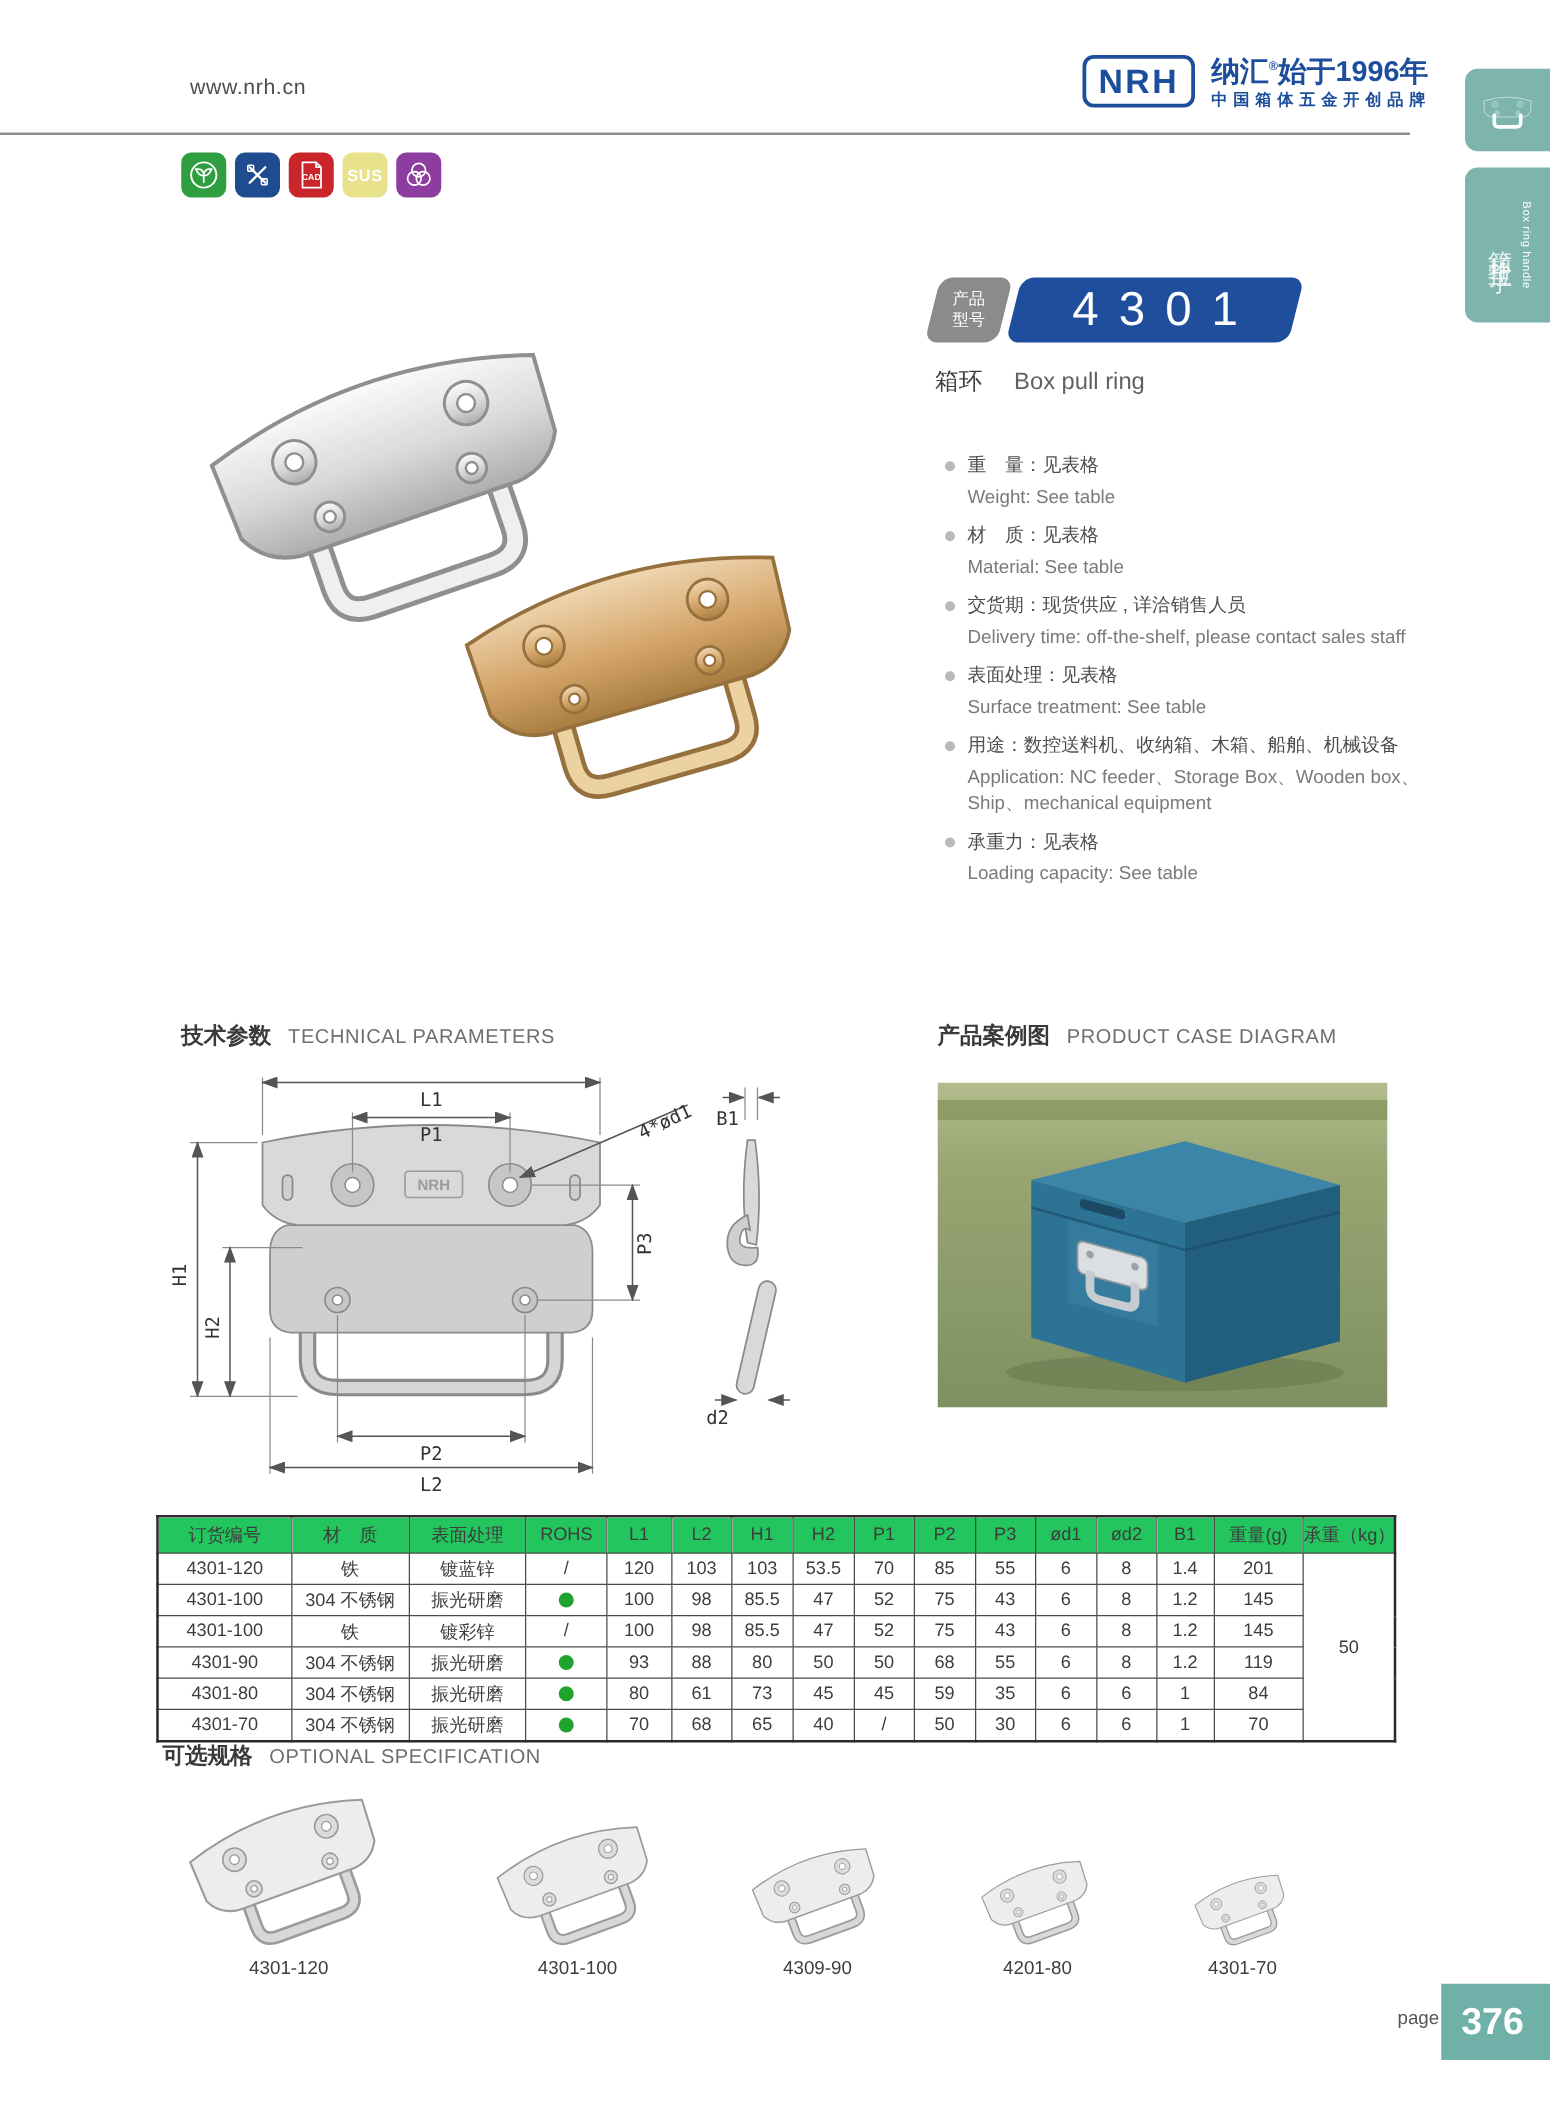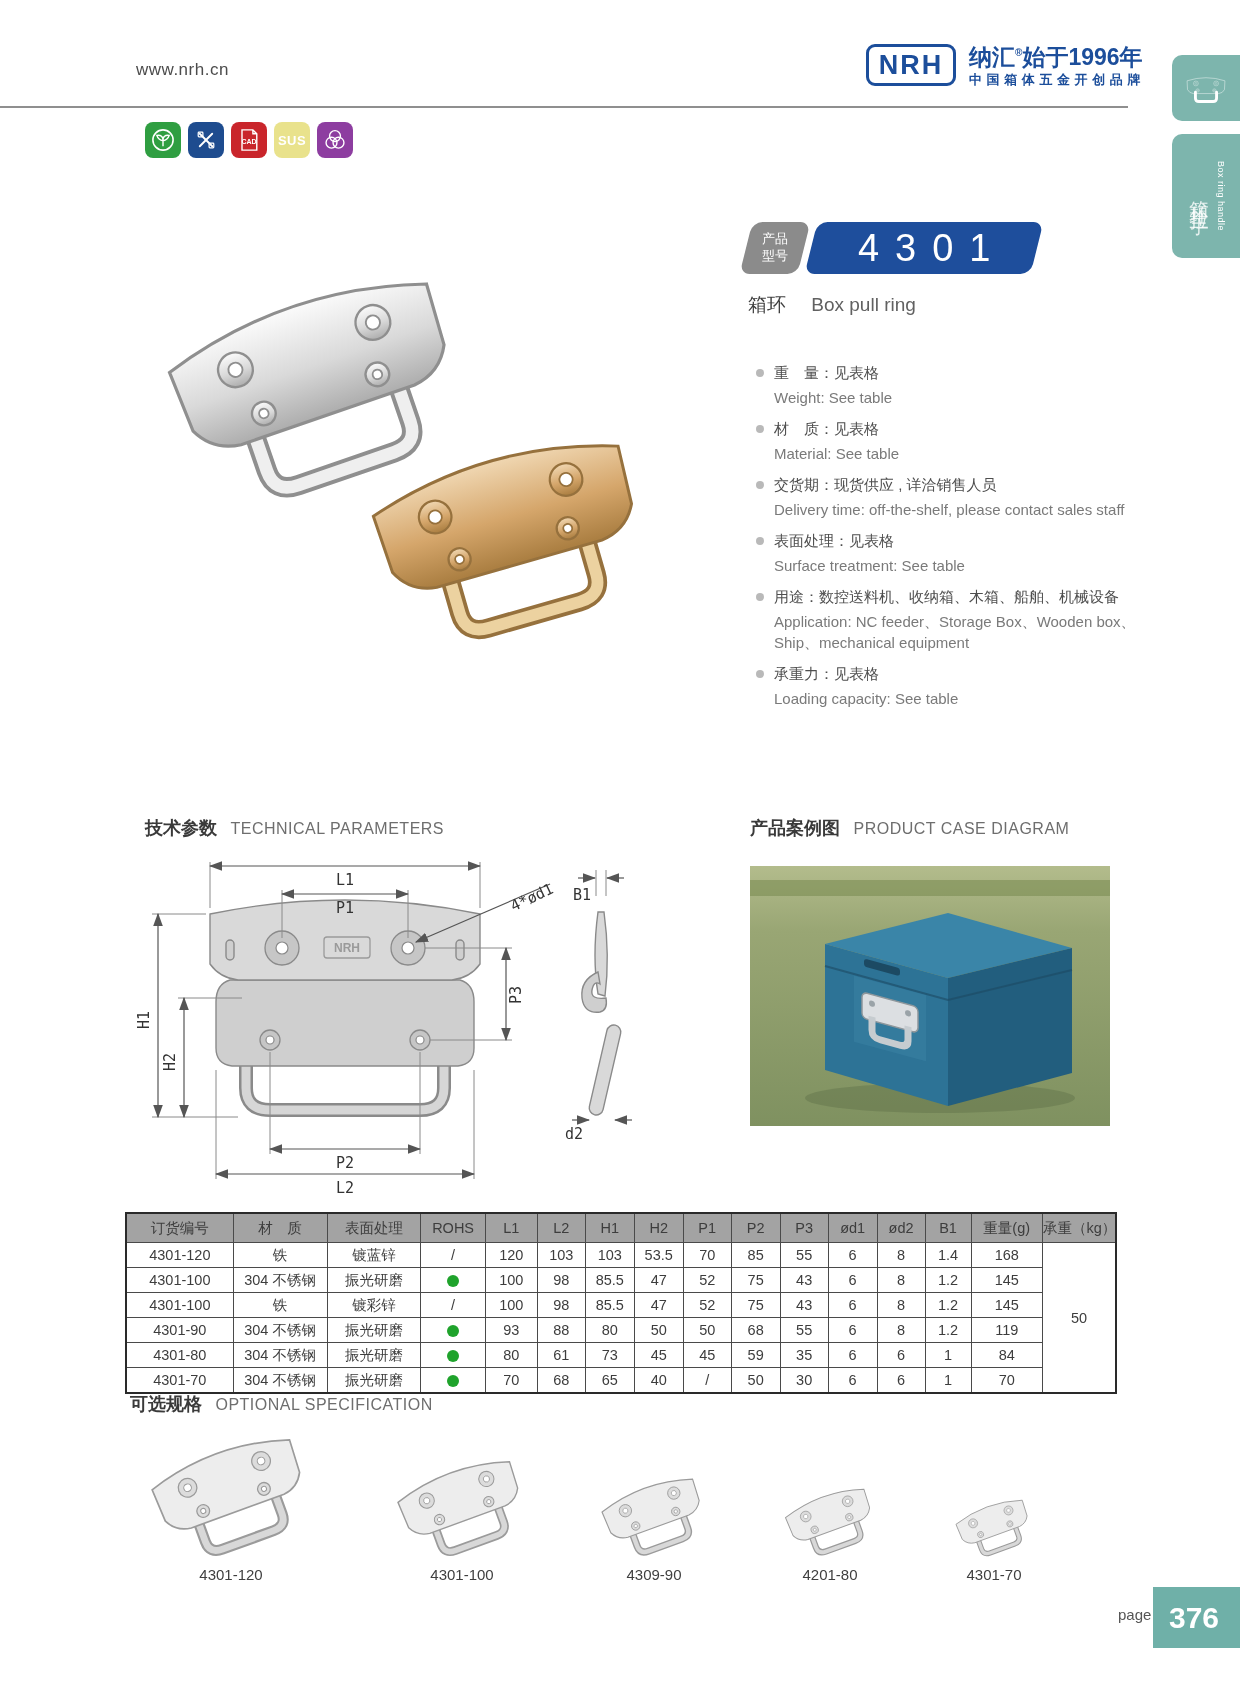--- a/index.html
+++ b/index.html
@@ -1,21 +1,21 @@
 <!DOCTYPE html>
 <html><head>
 <meta charset="utf-8">
 <style>
   html,body{margin:0;padding:0;}
   body{
     width:1240px;height:1683px;position:relative;background:#fff;overflow:hidden;
     font-family:"Liberation Sans","DejaVu Sans",sans-serif;color:#3f3f3f;
   }
   
-  .site-url{position:absolute;left:136px;top:60px;font-size:17px;color:#4c4c4c;letter-spacing:.5px;text-decoration:none;}
+  .site-url{position:absolute;left:152px;top:60px;font-size:17px;color:#4c4c4c;letter-spacing:.5px;text-decoration:none;}
   .top-divider{position:absolute;left:0;top:106px;width:1128px;height:2px;background:#8f8f8f;}
   .brand{position:absolute;left:866px;top:44px;display:flex;gap:13px;align-items:flex-start;}
   .brand-logo{width:84px;height:36px;border:3px solid #1c4e9b;border-radius:9px;color:#1c4e9b;
     font-weight:bold;font-size:27px;display:flex;align-items:center;justify-content:center;letter-spacing:2px;}
   .brand-text{color:#1c4e9b;line-height:1.15;}
   .brand-line1{font-size:23px;font-weight:bold;}
   .brand-line1 .reg{font-size:10px;vertical-align:super;}
   .brand-line2{font-size:13px;font-weight:bold;letter-spacing:4.6px;margin-top:3px;}
   
   .side-icon-box{position:absolute;left:1172px;top:55px;width:68px;height:66px;background:#7db5ad;
@@ -67,21 +67,21 @@
   .mshape{fill:#d9d9d9;stroke:#8a8a8a;stroke-width:1.4;}
   .mshape2{fill:#cfcfcf;stroke:#8a8a8a;stroke-width:1.4;}
   .hole-o{fill:#c6c6c6;stroke:#8a8a8a;stroke-width:1.3;}
   .hole-i{fill:#fff;stroke:#8a8a8a;stroke-width:1.2;}
   
   .case-photo{position:absolute;left:750px;top:866px;width:360px;height:260px;}
   
   .spec-table{position:absolute;left:125px;top:1212px;border-collapse:collapse;table-layout:fixed;width:992px;
     font-size:14.5px;color:#3d3d3d;}
   .spec-table th,.spec-table td{border:1px solid #4a4a4a;text-align:center;padding:0;height:24px;overflow:hidden;white-space:nowrap;}
-  .spec-table th{background:#a3a3a3;font-weight:normal;height:28px;}
+  .spec-table th{background:#22c55e;font-weight:normal;height:28px;}
   .spec-table{border:2px solid #2a2a2a;}
   .rohs-dot{display:inline-block;width:12px;height:12px;border-radius:50%;background:#1fa32c;vertical-align:middle;}
   
   .thumbs{position:absolute;left:130px;top:1408px;width:990px;height:175px;}
   .thumb{position:absolute;bottom:0;display:flex;flex-direction:column;justify-content:flex-end;align-items:center;height:170px;}
   .thumb svg{transform:rotate(-20deg);}
   .thumb .cap{margin-top:10px;font-size:15px;color:#3f3f3f;}
   .t1{left:11px;width:180px;} .t2{left:258px;width:148px;} .t3{left:464px;width:120px;}
   .t4{left:648px;width:104px;} .t5{left:820px;width:88px;}
   .t1 svg{width:170px;} .t2 svg{width:138px;} .t3 svg{width:112px;} .t4 svg{width:97px;} .t5 svg{width:82px;}
@@ -402,21 +402,21 @@
         <td>120</td>
         <td>103</td>
         <td>103</td>
         <td>53.5</td>
         <td>70</td>
         <td>85</td>
         <td>55</td>
         <td>6</td>
         <td>8</td>
         <td>1.4</td>
-        <td>168</td>
+        <td>201</td>
         <td rowspan="6">50</td>
       </tr>
       <tr>
         <td>4301-100</td>
         <td>304 不锈钢</td>
         <td>振光研磨</td>
         <td><span class="rohs-dot"></span></td>
         <td>100</td>
         <td>98</td>
         <td>85.5</td>

